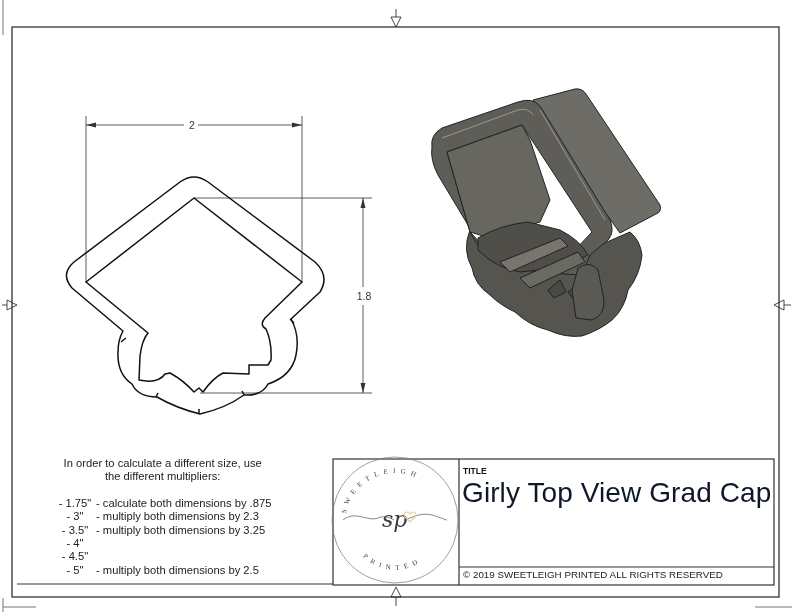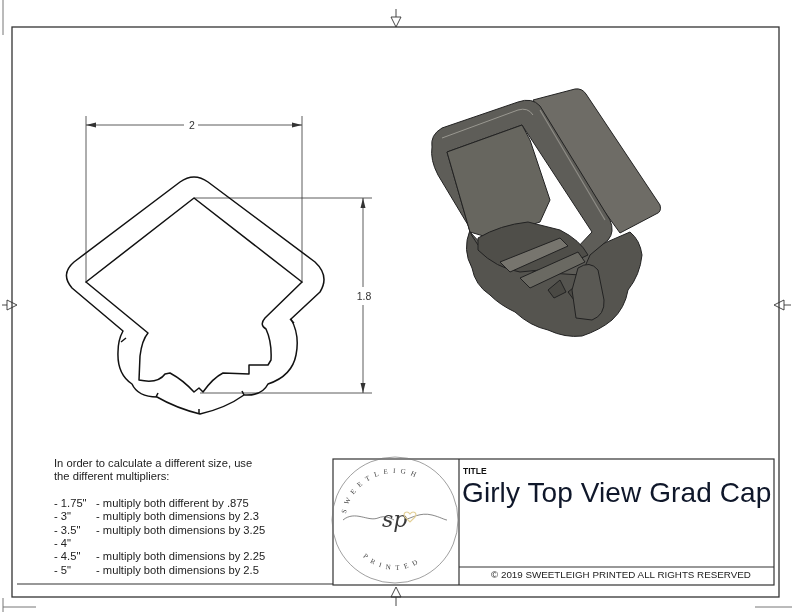--- a/index.html
+++ b/index.html
@@ -1,25 +1,25 @@
 <!DOCTYPE html>
 <html><head>
   <meta charset="utf-8">
   <style>
     html, body { margin: 0; padding: 0; background: #ffffff; }
     body { width: 792px; height: 612px; position: relative; overflow: hidden; font-family: "Liberation Sans", sans-serif; color: #111; }
     .abs { position: absolute; }
     #drawing-svg { position: absolute; left: 0; top: 0; }
-    .notes { left: 54px; top: 457px; font-size: 11.2px; line-height: 13.4px; color: #222; }
+    .notes { left: 54px; top: 457px; font-size: 11.2px; line-height: 13.4px; color: #222; text-align: center; }
     .notes .intro { margin-bottom: 13px; }
     .notes .row { display: flex; white-space: nowrap; }
     .notes .size { width: 42px; }
     .title-label { left: 463px; top: 466px; font-size: 8.5px; color: #111; font-weight: bold; }
     .title-text { left: 462px; top: 477px; font-size: 28px; color: #0f172a; letter-spacing: 0.1px; }
-    .copyright { left: 463px; top: 569px; font-size: 9.8px; color: #222; margin-left: 28px; }
+    .copyright { left: 463px; top: 569px; font-size: 9.8px; color: #222; }
   </style>
 </head>
 <body>
 
 <svg id="drawing-svg" width="792" height="612" viewBox="0 0 792 612">
 
   <g stroke="#777" stroke-width="1" fill="none">
     <line x1="3" y1="0" x2="3" y2="35"></line>
     <line x1="3" y1="598" x2="3" y2="612"></line>
     <line x1="3" y1="607" x2="36" y2="607"></line>
@@ -133,36 +133,35 @@
   <text x="364" y="300" text-anchor="middle" font-family="'Liberation Sans', sans-serif" font-size="10.5" fill="#333">1.8</text>
 </svg>
 
 <div class="abs notes">
   <div class="intro">
     <div>In order to calculate a different size, use</div>
     <div>the different multipliers:</div>
   </div>
   <div class="row">
     <span class="size">- 1.75"</span>
-    <span>- multiply both different by .875</span>
+    <span>- calculate both dimensions by .875</span>
   </div>
   <div class="row">
     <span class="size">- 3"</span>
     <span>- multiply both dimensions by 2.3</span>
   </div>
   <div class="row">
     <span class="size">- 3.5"</span>
     <span>- multiply both dimensions by 3.25</span>
   </div>
   <div class="row">
     <span class="size">- 4"</span>
   </div>
   <div class="row">
     <span class="size">- 4.5"</span>
-    <span>- multiply both dimensions by 2.25</span>
   </div>
   <div class="row">
     <span class="size">- 5"</span>
     <span>- multiply both dimensions by 2.5</span>
   </div>
 </div>
 
 <div class="abs title-label">TITLE</div>
 <div class="abs title-text">Girly Top View Grad Cap</div>
 <div class="abs copyright">© 2019  SWEETLEIGH PRINTED  ALL RIGHTS RESERVED</div>

